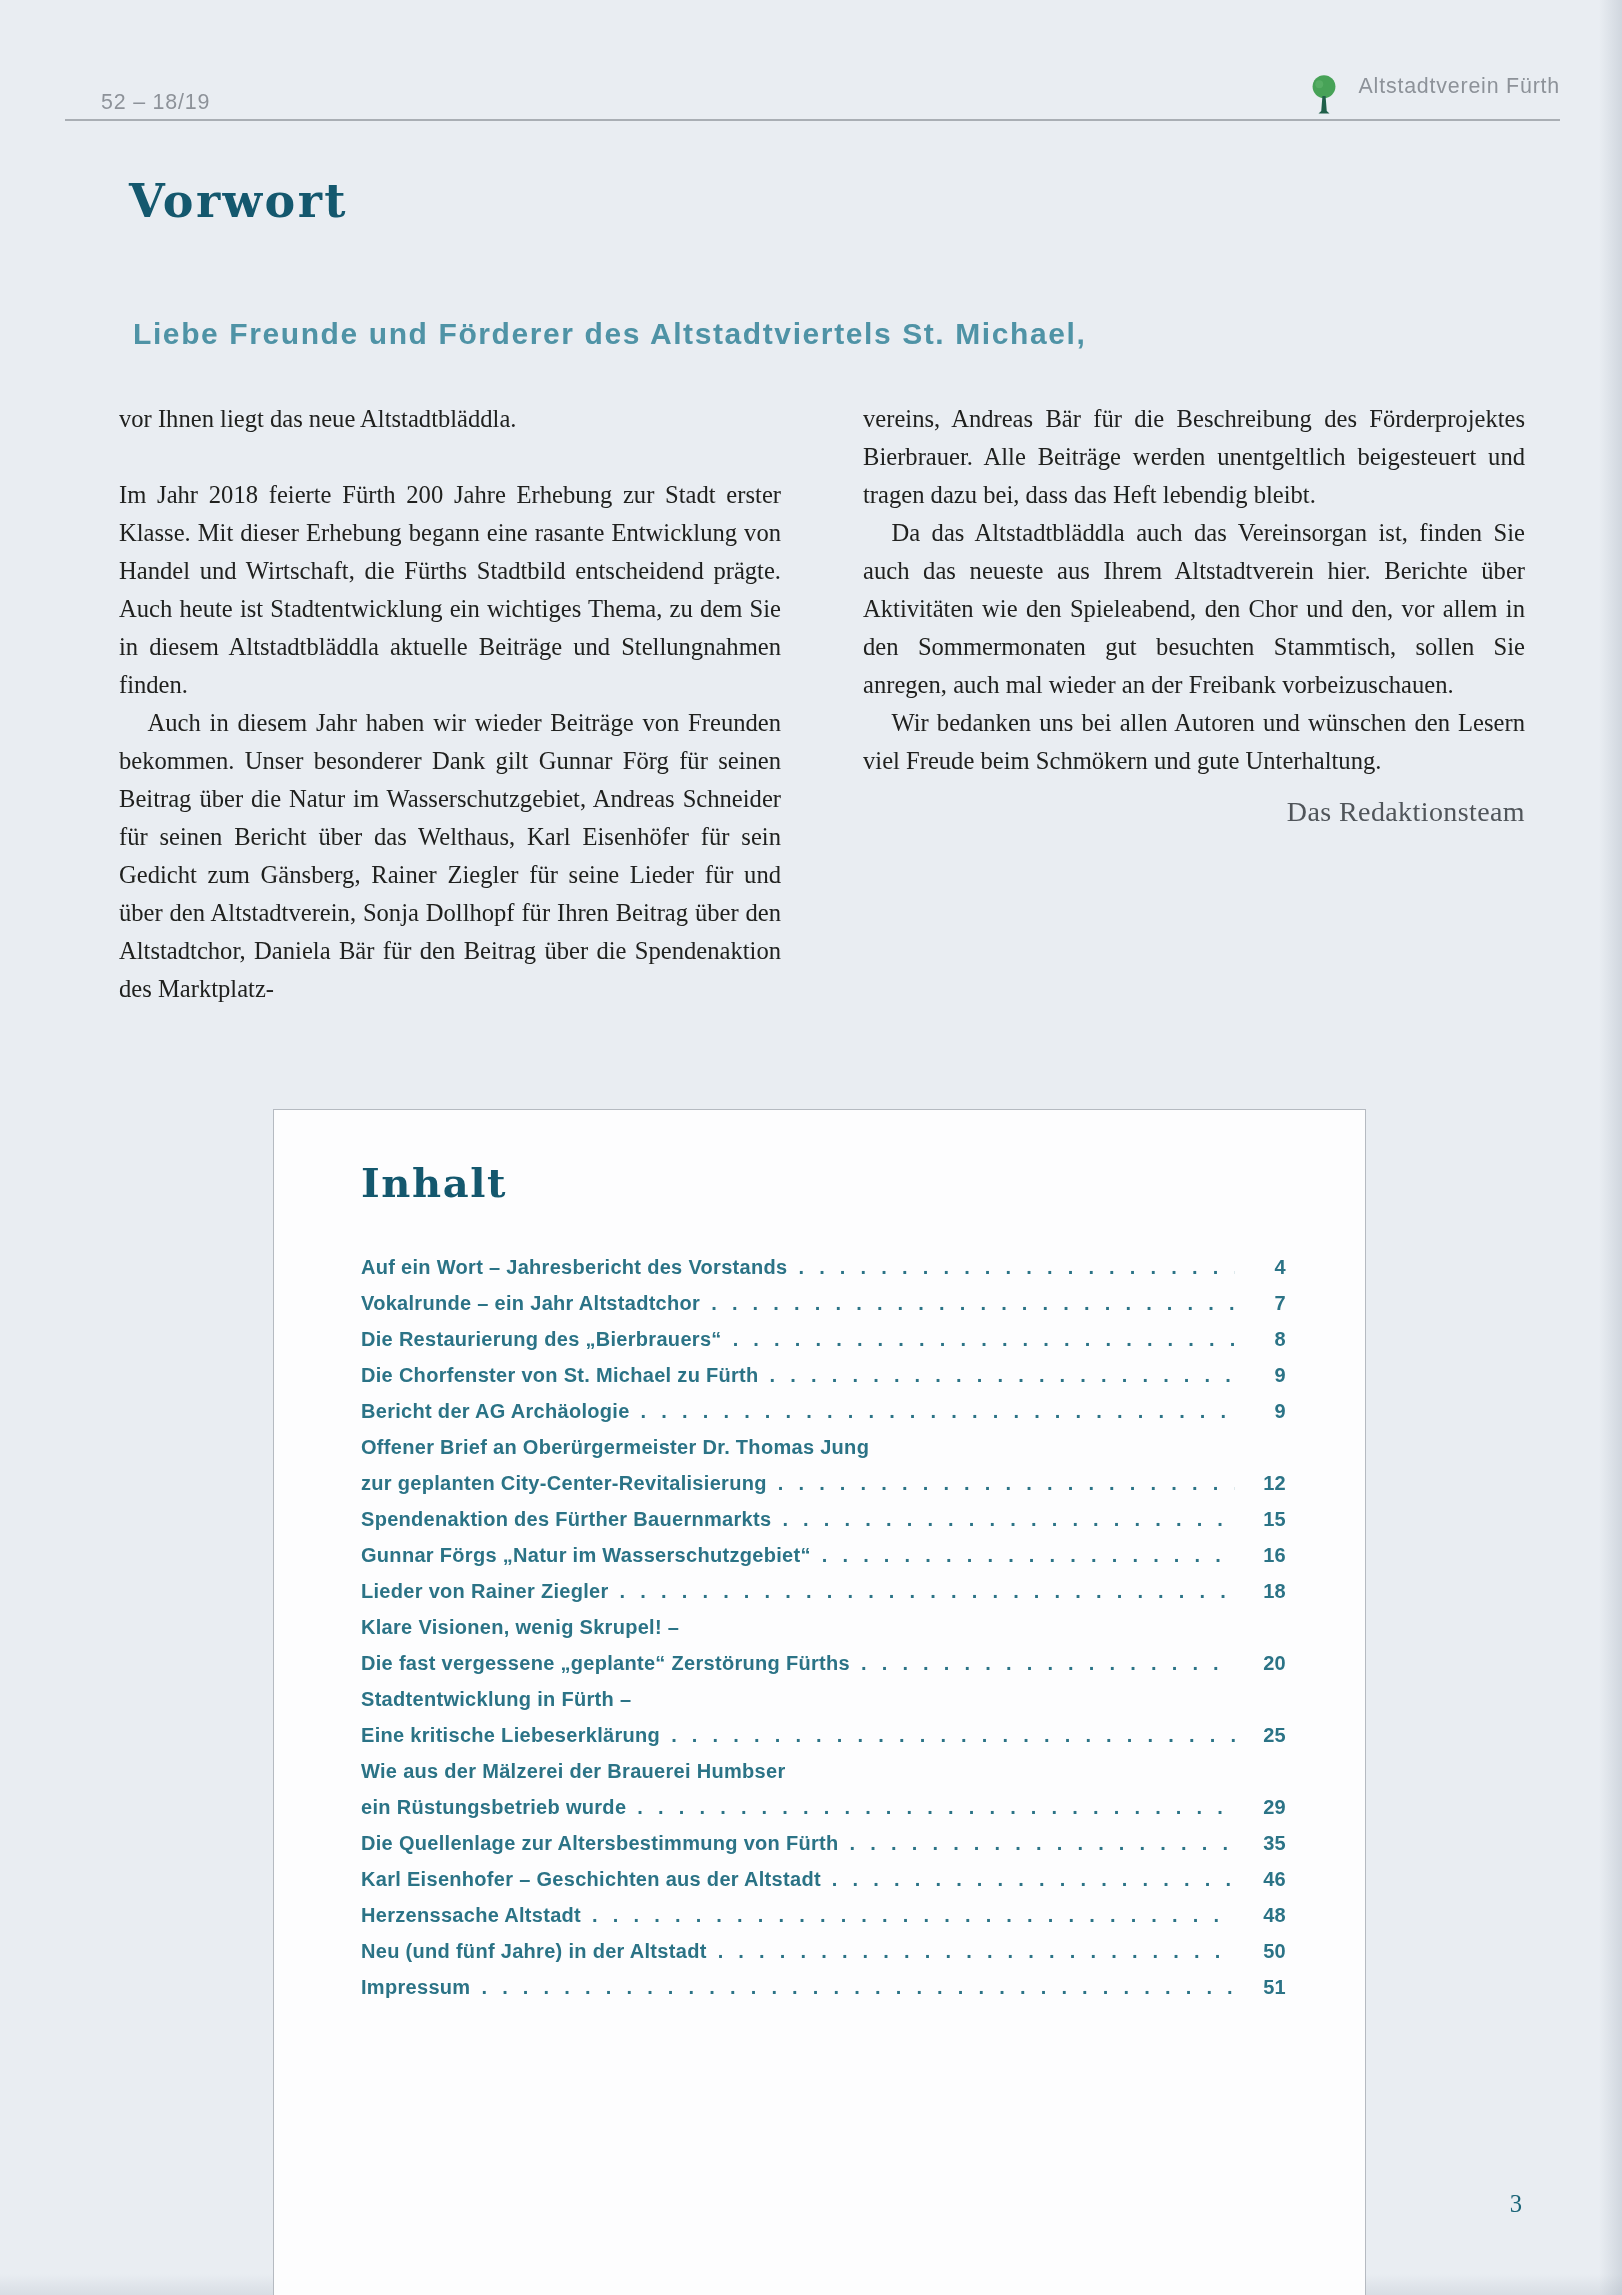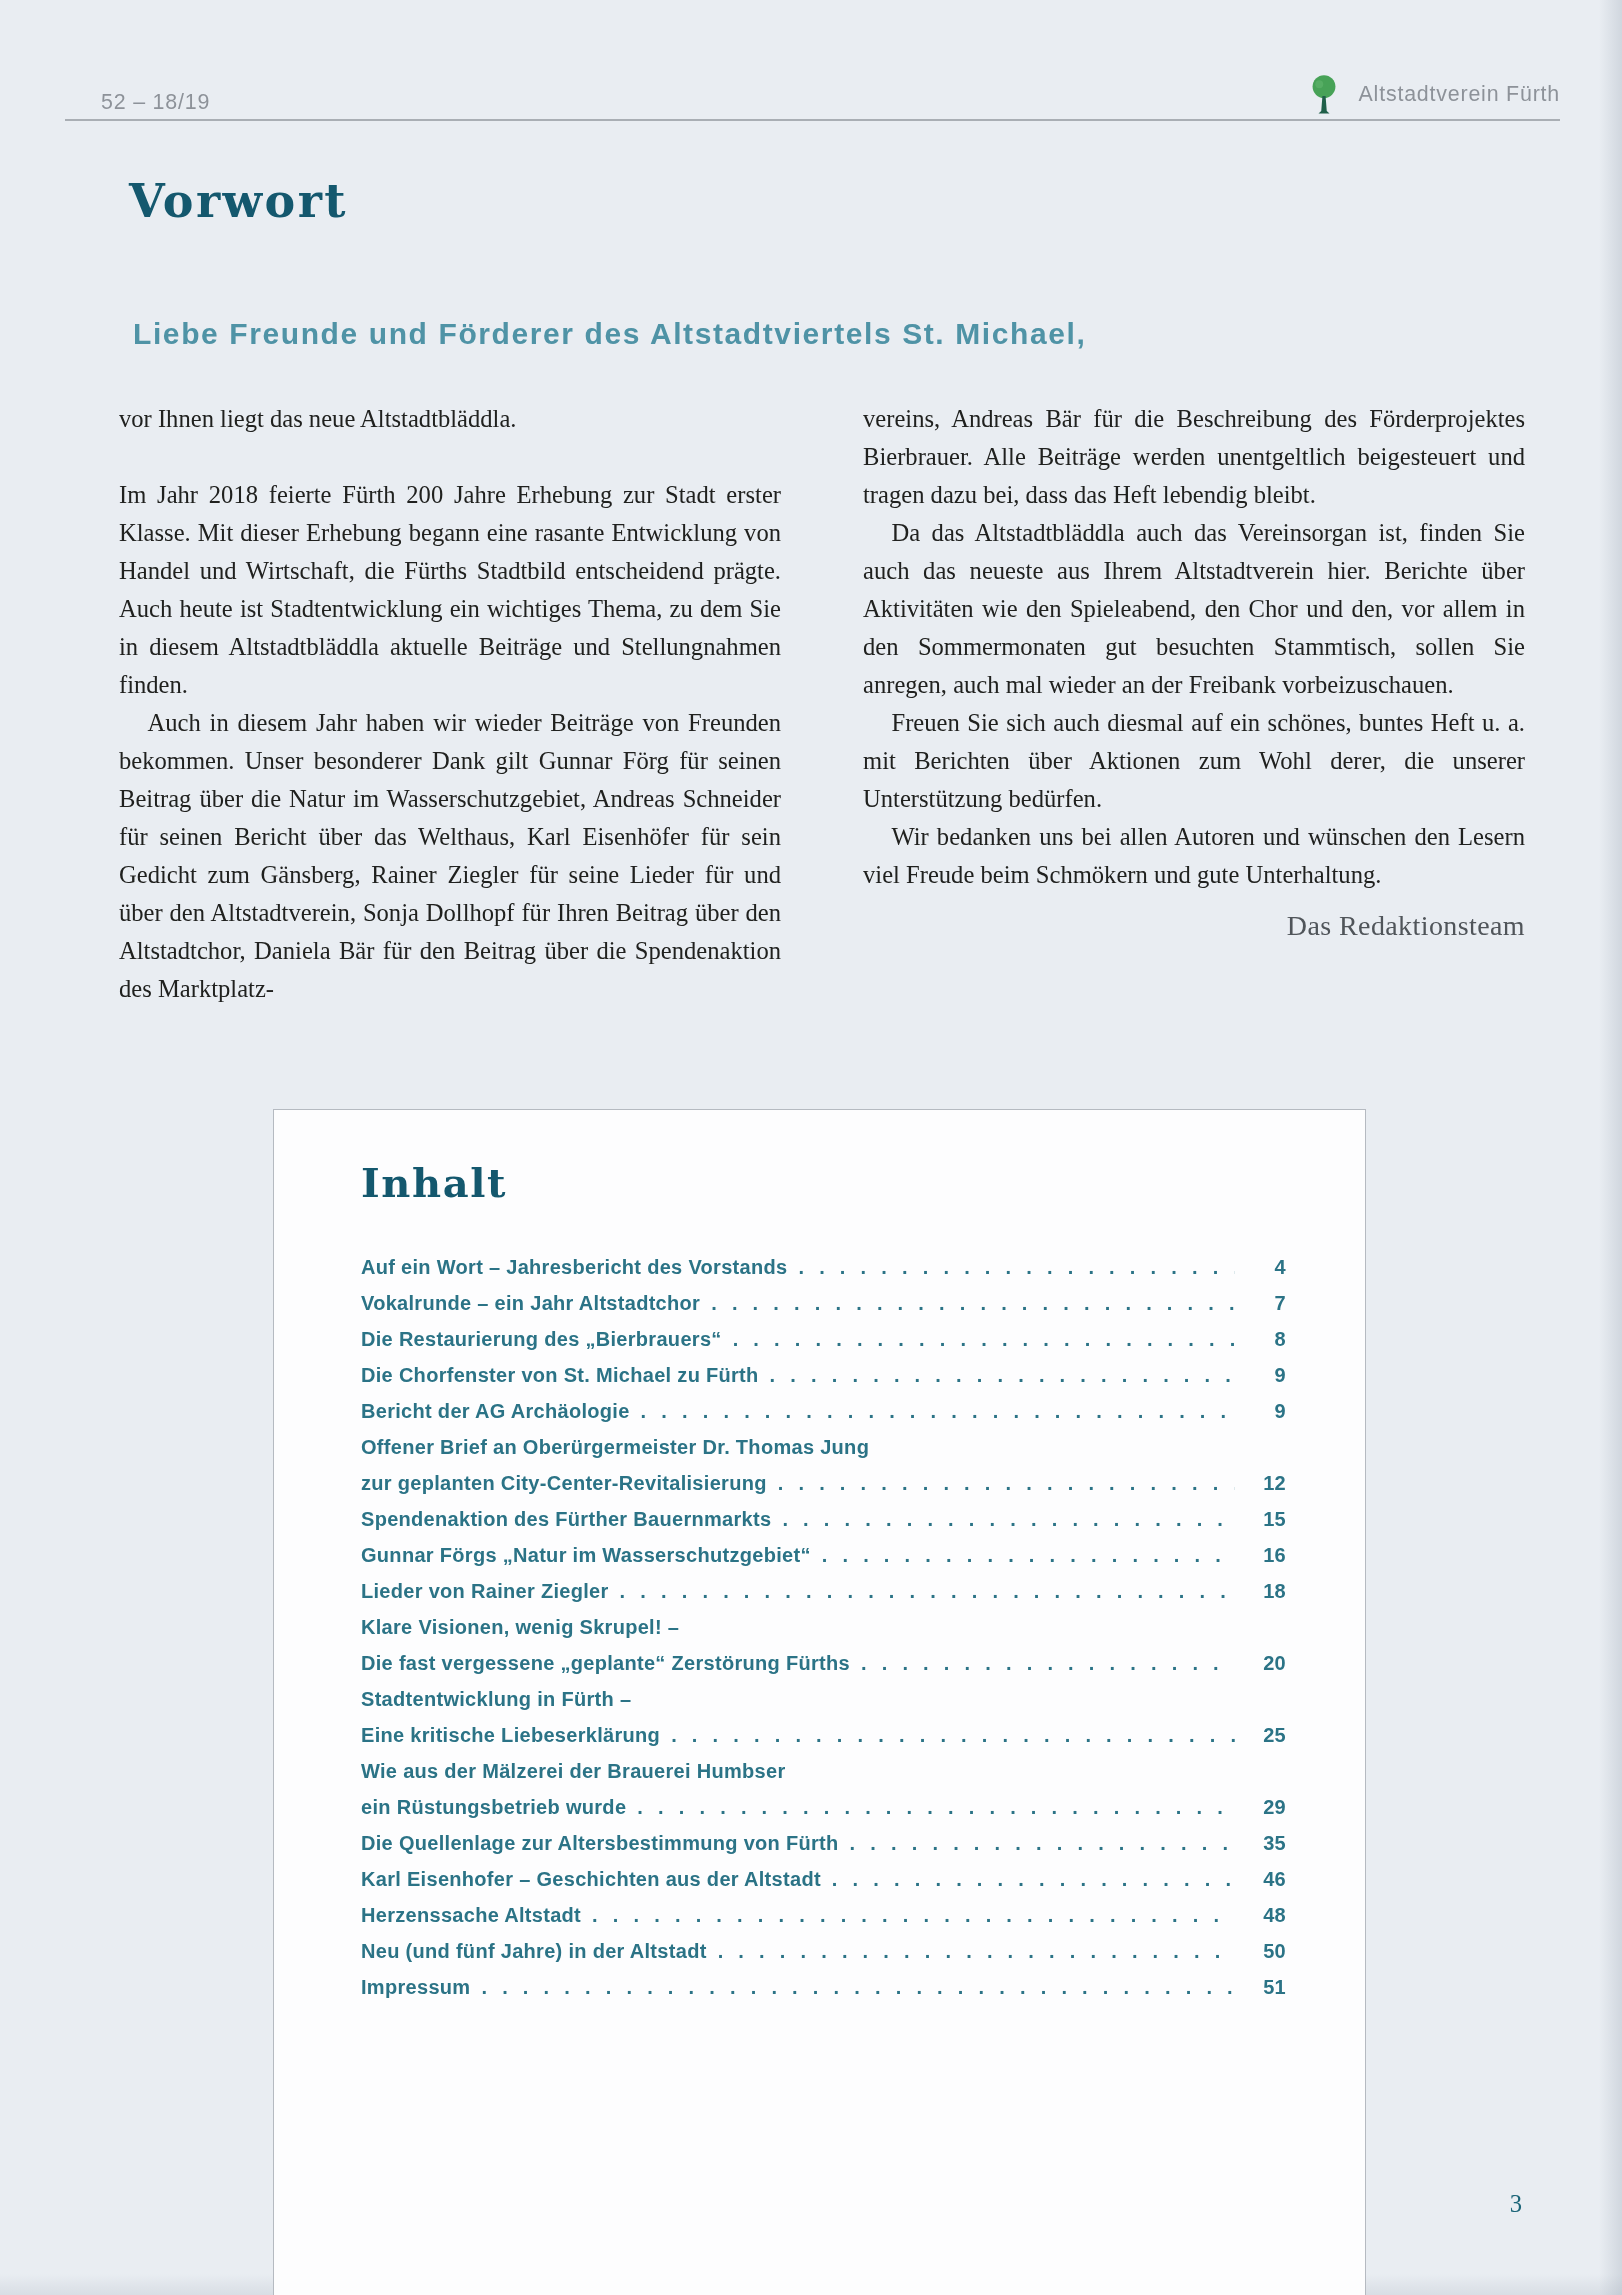--- a/index.html
+++ b/index.html
@@ -36,21 +36,21 @@
     pointer-events:none;
   }
 
   
   .header{
     position:absolute;left:65px;right:63px;top:74px;
     display:flex;justify-content:space-between;align-items:flex-end;
     font-family:"Liberation Sans",sans-serif;
     font-size:21.4px;color:var(--header-text);letter-spacing:0.8px;margin-left:36px;
   }
-  .brand{display:flex;align-items:center;gap:20px;}
+  .brand{display:flex;align-items:flex-start;gap:20px;}
   .tree{display:inline-block;line-height:0;}
   .rule{position:absolute;left:65px;right:63px;top:119px;height:1.6px;background:var(--rule);}
 
   
   .title{
     position:absolute;left:117px;top:162px;margin:12px;
     font-family:"DejaVu Serif",serif;font-weight:bold;
     font-size:46px;letter-spacing:2.4px;color:var(--title);
   }
   .salutation{
@@ -134,21 +134,20 @@
   <div class="columns">
     <div class="col" id="col-left">
         <p class="para">vor Ihnen liegt das neue Altstadtbläddla.</p>
         <p class="para space-before">Im Jahr 2018 feierte Fürth 200 Jahre Erhebung zur Stadt erster Klasse. Mit dieser Erhebung begann eine rasante Entwicklung von Handel und Wirtschaft, die Fürths Stadtbild entscheidend prägte. Auch heute ist Stadtentwicklung ein wichtiges Thema, zu dem Sie in diesem Altstadtbläddla aktuelle Beiträge und Stellungnahmen finden.</p>
         <p class="para indent">Auch in diesem Jahr haben wir wieder Beiträge von Freunden bekommen. Unser besonderer Dank gilt Gunnar Förg für seinen Beitrag über die Natur im Wasserschutzgebiet, Andreas Schneider für seinen Bericht über das Welthaus, Karl Eisenhöfer für sein Gedicht zum Gänsberg, Rainer Ziegler für seine Lieder für und über den Altstadtverein, Sonja Dollhopf für Ihren Beitrag über den Altstadtchor, Daniela Bär für den Beitrag über die Spendenaktion des Marktplatz-</p>
       </div>
     <div class="col">
       <div id="col-right-paras">
           <p class="para">vereins, Andreas Bär für die Beschreibung des Förderprojektes Bierbrauer. Alle Beiträge werden unentgeltlich beigesteuert und tragen dazu bei, dass das Heft lebendig bleibt.</p>
           <p class="para indent">Da das Altstadtbläddla auch das Vereinsorgan ist, finden Sie auch das neueste aus Ihrem Altstadtverein hier. Berichte über Aktivitäten wie den Spieleabend, den Chor und den, vor allem in den Sommermonaten gut besuchten Stammtisch, sollen Sie anregen, auch mal wieder an der Freibank vorbeizuschauen.</p>
-          <p class="para indent">Freuen Sie sich auch diesmal auf ein schönes, buntes Heft u. a. mit Berichten über Aktionen zum Wohl derer, die unserer Unterstützung bedürfen.</p>
           <p class="para indent">Wir bedanken uns bei allen Autoren und wünschen den Lesern viel Freude beim Schmökern und gute Unterhaltung.</p>
         </div>
       <p class="signature">Das Redaktionsteam</p>
     </div>
   </div>
 
   <section class="toc-box">
     <h2 class="toc-title">Inhalt</h2>
     <div id="toc-list">
         <div class="toc-row">

